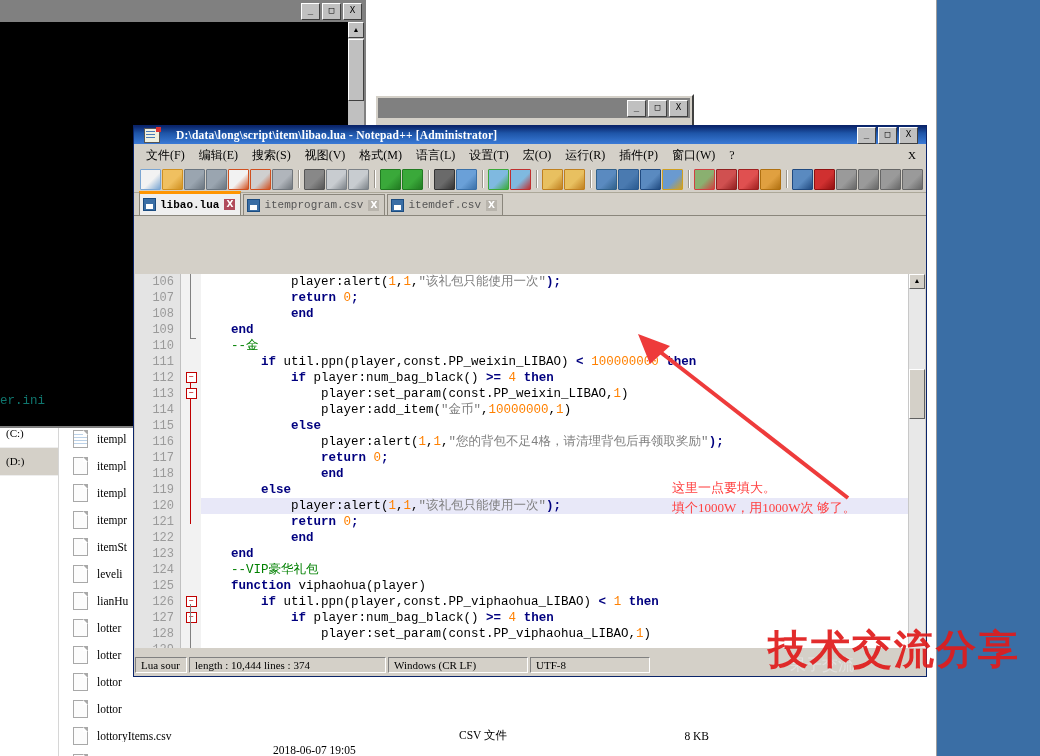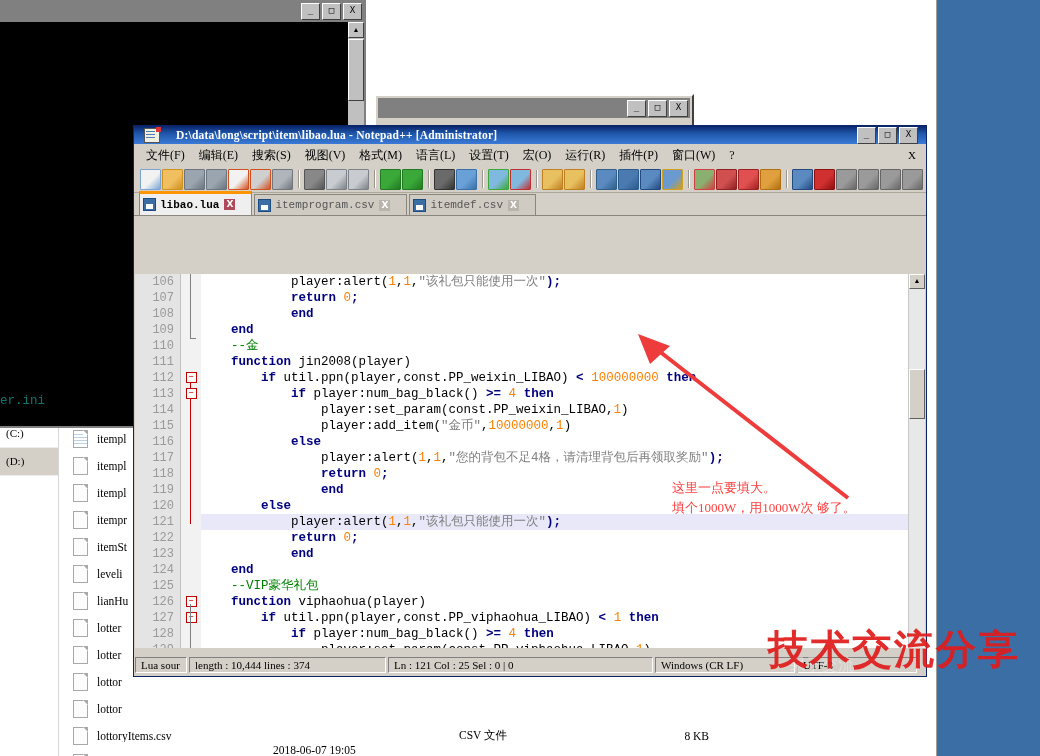--- a/index.html
+++ b/index.html
@@ -80,21 +80,21 @@
     font-family:"Liberation Serif","DejaVu Serif",serif;}
   .menu-item{padding:2px 7px;color:#000;white-space:nowrap;}
   #menu-x{margin-left:auto;padding-right:10px;font-size:11px;font-family:"Liberation Serif",serif;}
   #npp-toolbar{height:26px;background:#d4d0c8;display:flex;align-items:center;padding-left:6px;gap:1px;
     border-bottom:1px solid #aca899;}
   .tbtn{width:19px;height:19px;position:relative;border-radius:1px;}
   .tsep{width:1px;height:18px;background:#9a958c;margin:0 4px;box-shadow:1px 0 0 #fff;}
   .tbtn.on{border:1px solid #9d9d9d;background:#e8e6df;}
   #npp-tabs{height:22px;background:#d4d0c8;display:flex;align-items:flex-end;padding-left:5px;
     border-bottom:1px solid #8a867c;}
-  .tab{height:20px;display:flex;align-items:center;padding:0 16px 0 3px;margin-right:2px;
+  .tab{height:20px;display:flex;align-items:center;padding:0 5px 0 3px;margin-right:2px;
     background:#cfcbc3;border:1px solid #8a867c;border-bottom:none;font-size:11px;color:#555;
     font-family:"Liberation Mono","DejaVu Sans Mono",monospace;}
   .tab.active{background:#efefef;color:#000;font-weight:bold;border-top:3px solid #ff9500;height:21px;}
   .tab-ico{width:11px;height:11px;margin-right:4px;background:#3a6ea5;border:1px solid #1c4c80;
     position:relative;flex:0 0 auto;}
   .tab-ico:after{content:"";position:absolute;left:2px;top:5px;right:2px;bottom:1px;background:#fff;}
   .tab-x{width:11px;height:11px;margin-left:5px;background:#b8b4ac;color:#fff;font-size:9px;
     line-height:11px;text-align:center;font-weight:bold;font-family:"DejaVu Sans",sans-serif;}
   .tab.active .tab-x{background:#b04a5a;}
 
@@ -401,21 +401,20 @@
       <div class="fold" style="left:5px;top:322px;">−</div>
       <div class="fold" style="left:5px;top:338px;">−</div>
       <div class="bline" style="left:9px;top:330px;height:60px;background:#808080;"></div>
     </div>
     <div id="codearea">
         <div class="cl"><span class="id">            player:alert(</span><span class="num">1</span><span class="id">,</span><span class="num">1</span><span class="id">,</span><span class="str">"该礼包只能使用一次"</span><span class="op">);</span></div>
         <div class="cl"><span class="id">            </span><span class="kw">return</span><span class="id"> </span><span class="num">0</span><span class="op">;</span></div>
         <div class="cl"><span class="id">            </span><span class="kw">end</span></div>
         <div class="cl"><span class="id">    </span><span class="kw">end</span></div>
         <div class="cl"><span class="id">    </span><span class="cmt">--金</span></div>
-        <div class="cl"><span class="id">    </span><span class="kw">function</span><span class="id"> jin2008(player)</span></div>
         <div class="cl"><span class="id">        </span><span class="kw">if</span><span class="id"> util.ppn(player,const.PP_weixin_LIBAO) </span><span class="op">&lt;</span><span class="id"> </span><span class="num">100000000</span><span class="id"> </span><span class="kw">then</span></div>
         <div class="cl"><span class="id">            </span><span class="kw">if</span><span class="id"> player:num_bag_black() </span><span class="op">&gt;=</span><span class="id"> </span><span class="num">4</span><span class="id"> </span><span class="kw">then</span></div>
         <div class="cl"><span class="id">                player:set_param(const.PP_weixin_LIBAO,</span><span class="num">1</span><span class="id">)</span></div>
         <div class="cl"><span class="id">                player:add_item(</span><span class="str">"金币"</span><span class="id">,</span><span class="num">10000000</span><span class="id">,</span><span class="num">1</span><span class="id">)</span></div>
         <div class="cl"><span class="id">            </span><span class="kw">else</span></div>
         <div class="cl"><span class="id">                player:alert(</span><span class="num">1</span><span class="id">,</span><span class="num">1</span><span class="id">,</span><span class="str">"您的背包不足4格，请清理背包后再领取奖励"</span><span class="op">);</span></div>
         <div class="cl"><span class="id">                </span><span class="kw">return</span><span class="id"> </span><span class="num">0</span><span class="op">;</span></div>
         <div class="cl"><span class="id">                </span><span class="kw">end</span></div>
         <div class="cl"><span class="id">        </span><span class="kw">else</span></div>
         <div class="cl hl"><span class="id">            player:alert(</span><span class="num">1</span><span class="id">,</span><span class="num">1</span><span class="id">,</span><span class="str">"该礼包只能使用一次"</span><span class="op">);</span></div>
@@ -430,21 +429,20 @@
       </div>
     <div id="vscroll">
       <div class="vtop">▲</div>
       <div class="vthumb"></div>
     </div>
   </div>
 
   <div id="npp-status">
     <div class="st" style="width:52px">Lua sour</div>
     <div class="st" style="width:197px">length : 10,444      lines : 374</div>
-    <div class="st" style="width:265px">Ln : 121      Col : 25      Sel : 0 | 0</div>
     <div class="st" style="width:140px">Windows (CR LF)</div>
     <div class="st" style="width:120px">UTF-8</div>
   </div>
 </div>
 
 <svg id="arrow" viewBox="0 0 230 180">
   <line x1="218" y1="168" x2="20" y2="14" stroke="#ee3b3b" stroke-width="4"></line>
   <polygon points="8,4 40,16 20,34" fill="#ee3b3b"></polygon>
 </svg>
 <div id="annot" style="color: rgb(255, 64, 64);">

